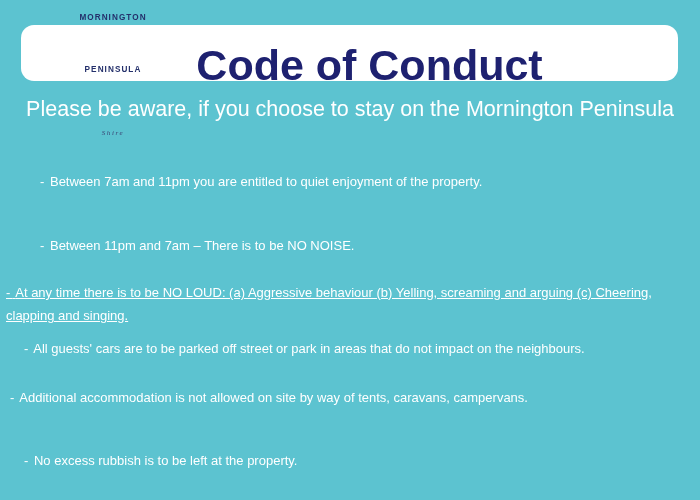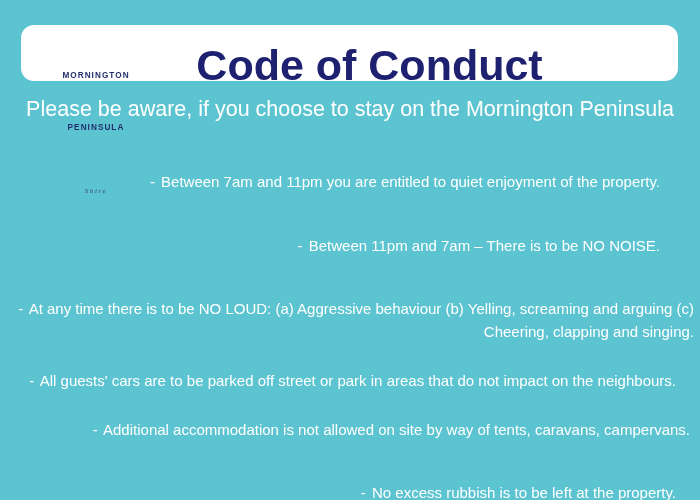--- a/index.html
+++ b/index.html
@@ -31,27 +31,28 @@
     background: #ffffff;
     border-radius: 13px;
     display: flex;
     align-items: center;
     box-sizing: border-box;
   }
 
   
   #logo {
     position: absolute;
-    left: 19px;
+    left: 36px;
     top: 2px;
     width: 112px;
     height: 52px;
     display: flex;
     flex-direction: column;
     align-items: center;
+    justify-content: center;
     line-height: 1;
     gap: 44px;
   }
   #logo-mark {
     width: 44px;
     height: 20px;
     display: block;
     margin-bottom: 1px;
   }
   .logo-line {
@@ -111,34 +112,34 @@
   }
 
   
   #rules {
     position: absolute;
     left: 0;
     top: 158px;
     width: 700px;
   }
   .rule {
-    text-align: right;
+    text-align: left;
     color: #ffffff;
-    font-size: 15px;
+    font-size: 13px;
     line-height: 23px;
     font-weight: 400;
     box-sizing: border-box;
   }
   .rule .dash {
     letter-spacing: 2px;
   }
   .rule-0 { padding: 0 40px; margin-top: 12px; }
   .rule-1 { padding: 0 40px; margin-top: 41px; }
-  .rule-2 { padding: 0 6px;  margin-top: 40px; }
-  .rule-3 { padding: 0 24px; margin-top: 26px; }
+  .rule-2 { padding: 0 6px;  margin-top: 24px; text-decoration: underline; }
+  .rule-3 { padding: 0 24px; margin-top: 10px; }
   .rule-4 { padding: 0 10px; margin-top: 26px; }
   .rule-5 { padding: 0 24px; margin-top: 40px; }
 </style>
 </head>
 <body>
 
 <div id="page">
 
   <div id="header-card">
 

